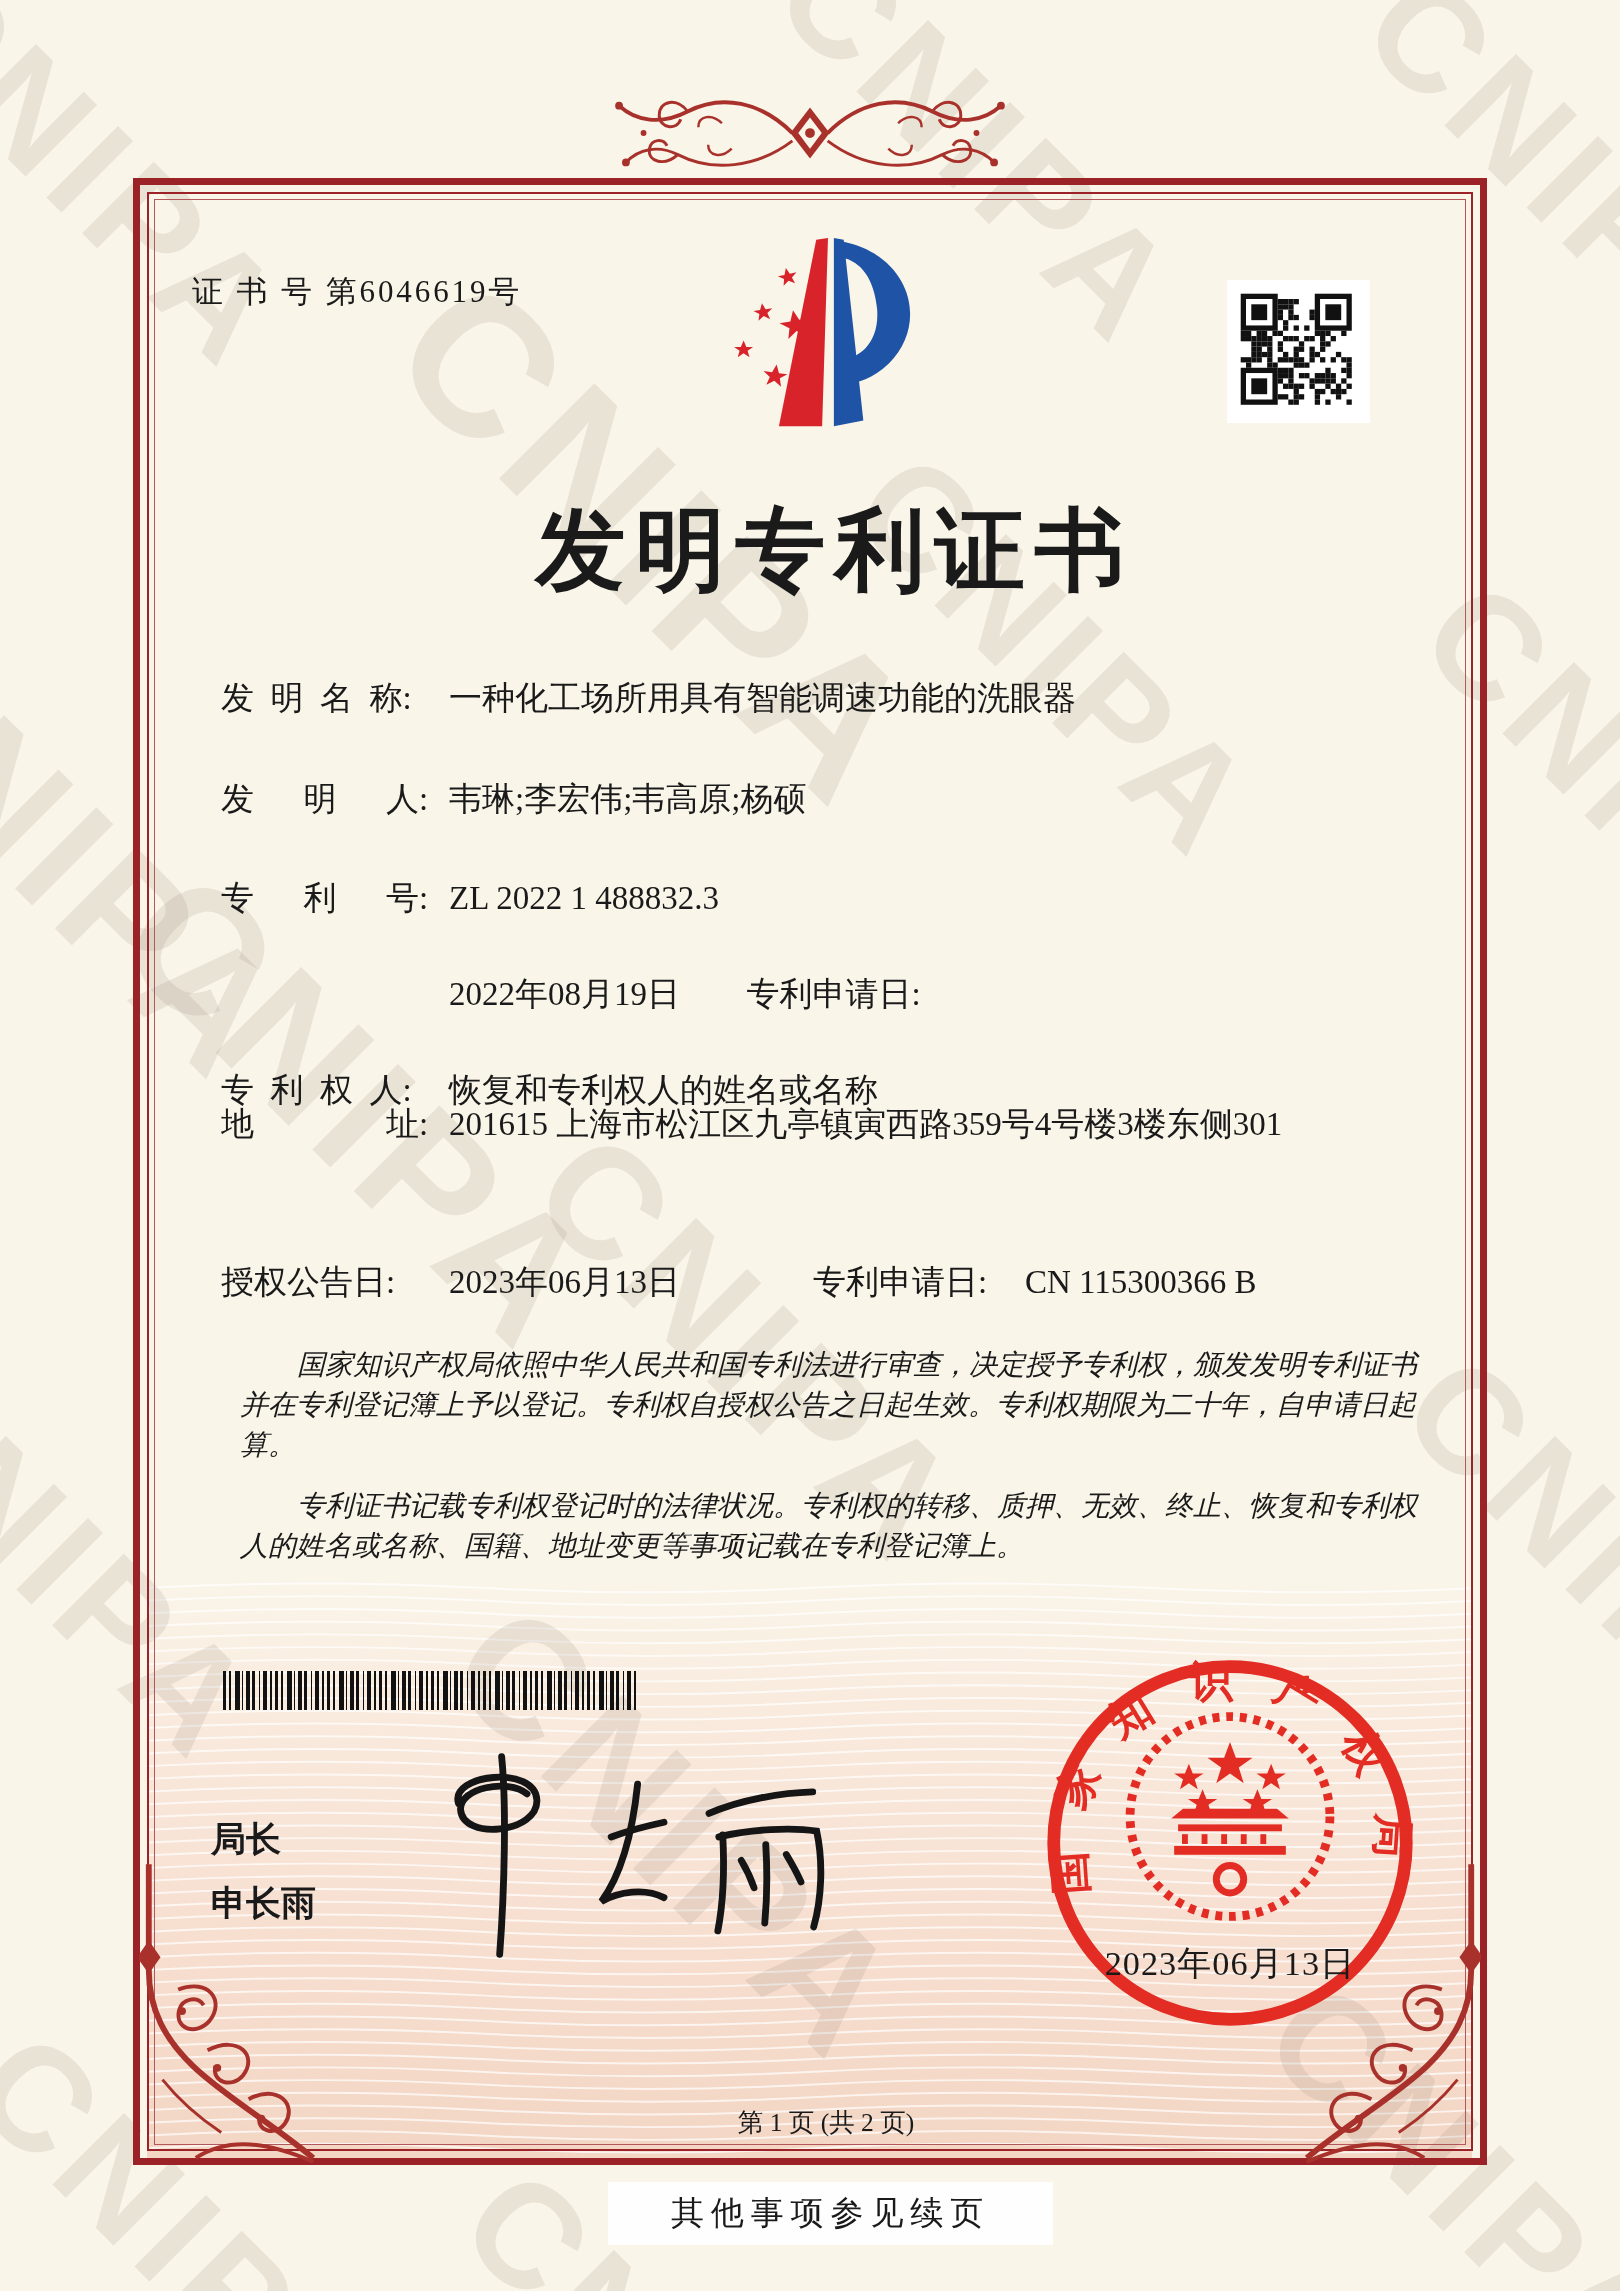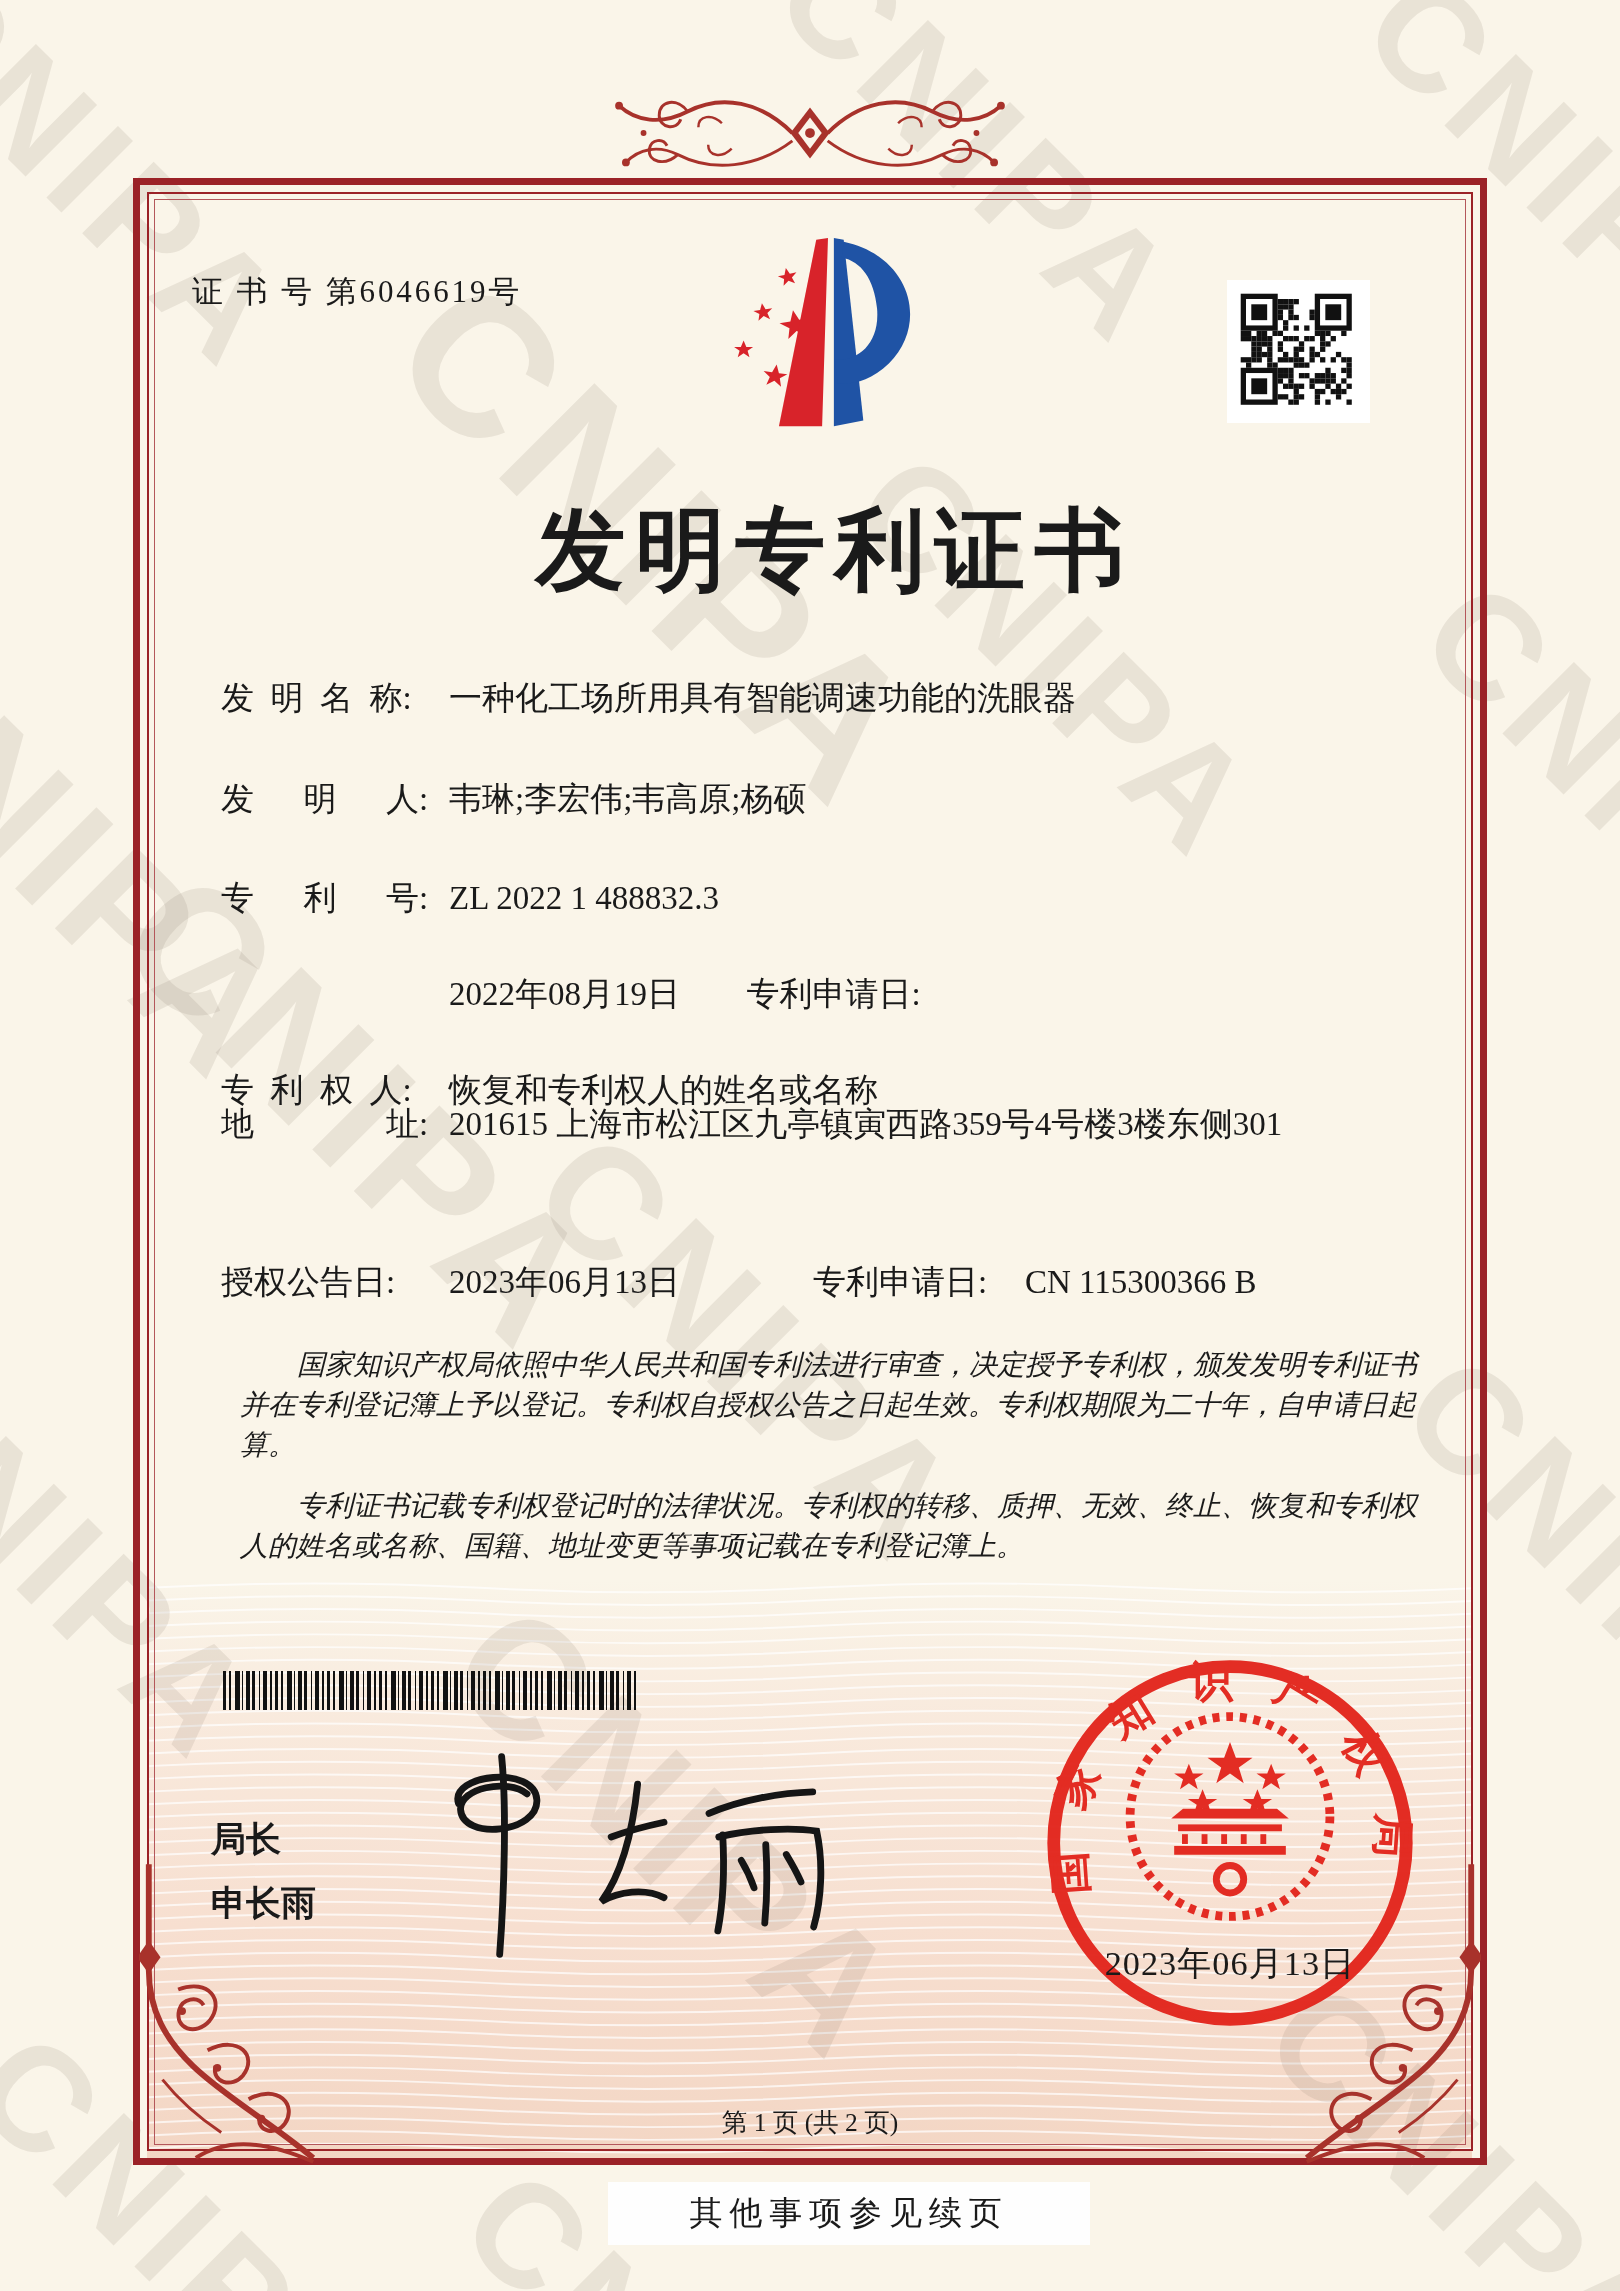--- a/index.html
+++ b/index.html
@@ -51,22 +51,22 @@
              #111 23.5px 27.4px,transparent 27.4px 29px,#111 29px 32px,transparent 32px 36px,
              #111 36px 37px,transparent 37px 40px,#111 40px 44px,transparent 44px 47px,
              #111 47px 49px,transparent 49px 52px);}
   .sig-title{position:absolute;left:211px;top:1816px;font-size:35px;font-weight:bold;z-index:5;
              font-family:"Liberation Sans","DejaVu Sans",sans-serif;}
   .sig-name{position:absolute;left:211px;top:1880px;font-size:35px;font-weight:bold;z-index:5;
             font-family:"Liberation Sans","DejaVu Sans",sans-serif;}
   .signature{position:absolute;left:417px;top:1743px;z-index:5;}
   .seal{position:absolute;left:1039px;top:1652px;z-index:7;opacity:0.95;}
 
-  .pagefooter{position:absolute;left:133px;top:2105px;width:1354px;text-align:center;font-size:25.5px;z-index:5;}
-  .contnote{position:absolute;left:608px;top:2182px;width:482px;height:63px;background:#fefefe;z-index:9;
+  .pagefooter{position:absolute;left:149px;top:2105px;width:1354px;text-align:center;font-size:25.5px;z-index:5;}
+  .contnote{position:absolute;left:608px;top:2182px;width:445px;height:63px;background:#fefefe;z-index:9;
             display:flex;align-items:center;justify-content:center;font-size:33px;letter-spacing:6.9px;}
 </style>
 </head>
 <body>
 
 <div class="page">
 
   <div class="wm" style="left:-29px;top:-69px;font-size:147px;">CNIPA</div>
   <div class="wm" style="left:863px;top:-93px;font-size:147px;">CNIPA</div>
   <div class="wm" style="left:1451px;top:-59px;font-size:147px;">CNIPA</div>

